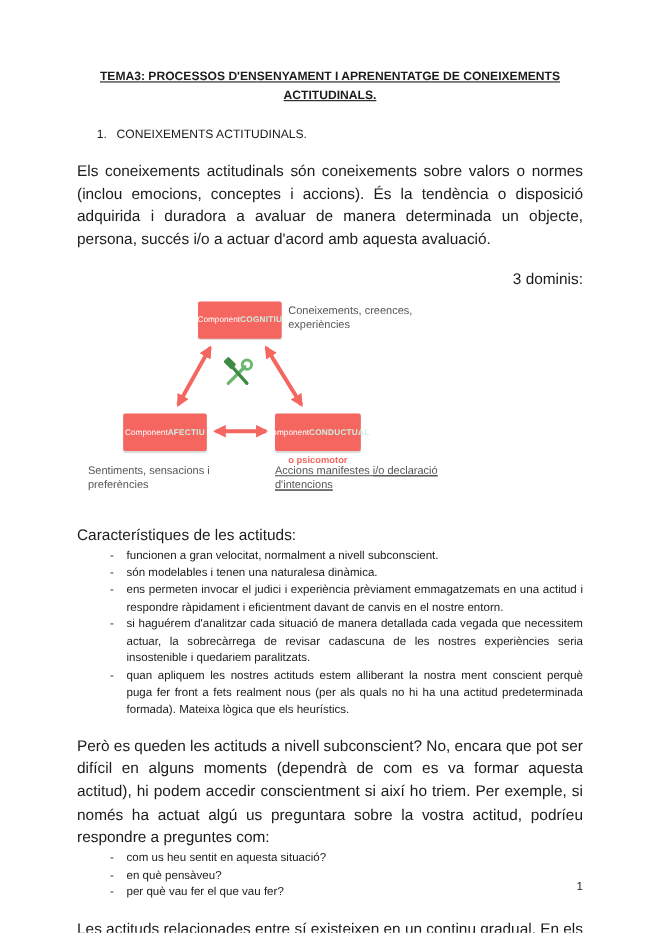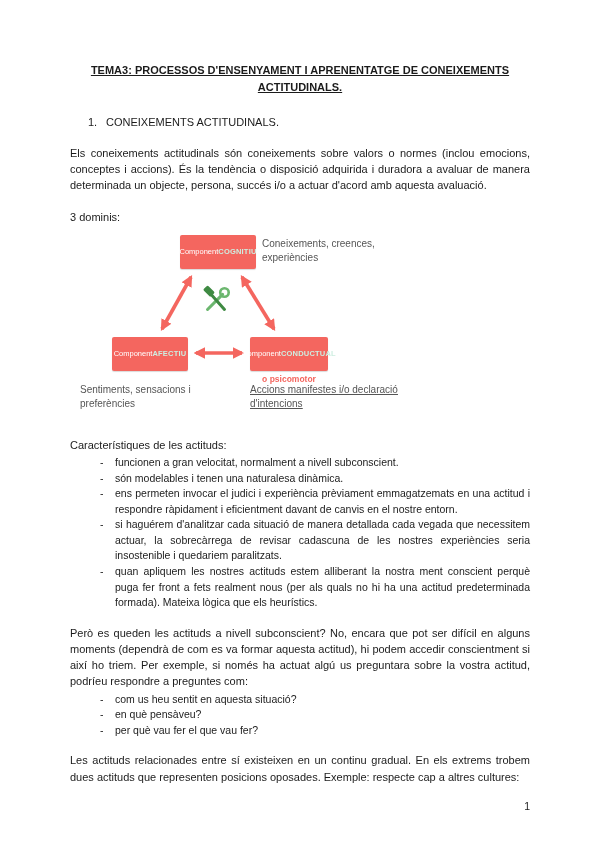--- a/index.html
+++ b/index.html
@@ -29,25 +29,25 @@
   .heading1 {
     display: flex;
     padding-left: 18px;
     font-size: 11px;
     margin: 0 0 14px 0;
     line-height: 1.45;
   }
   .h-num { width: 18px; flex: none; }
   .para {
     margin: 0 0 15px 0;
-    font-size: 11px;
+    font-size: 14px;
     line-height: 1.48;
     text-align: justify;
   }
-  .label-line { margin-bottom: 8px; text-align: left; }
+  .label-line { margin-bottom: 8px; text-align: right; }
   .list-head { margin-bottom: 2px; text-align: left; }
   .q-head { margin-bottom: 2px; }
   .ulist { margin: 0 0 14px 0; }
   .li {
     display: flex;
     padding-left: 30px;
     font-size: 10.5px;
     line-height: 1.48;
   }
   .marker { width: 15px; flex: none; }

